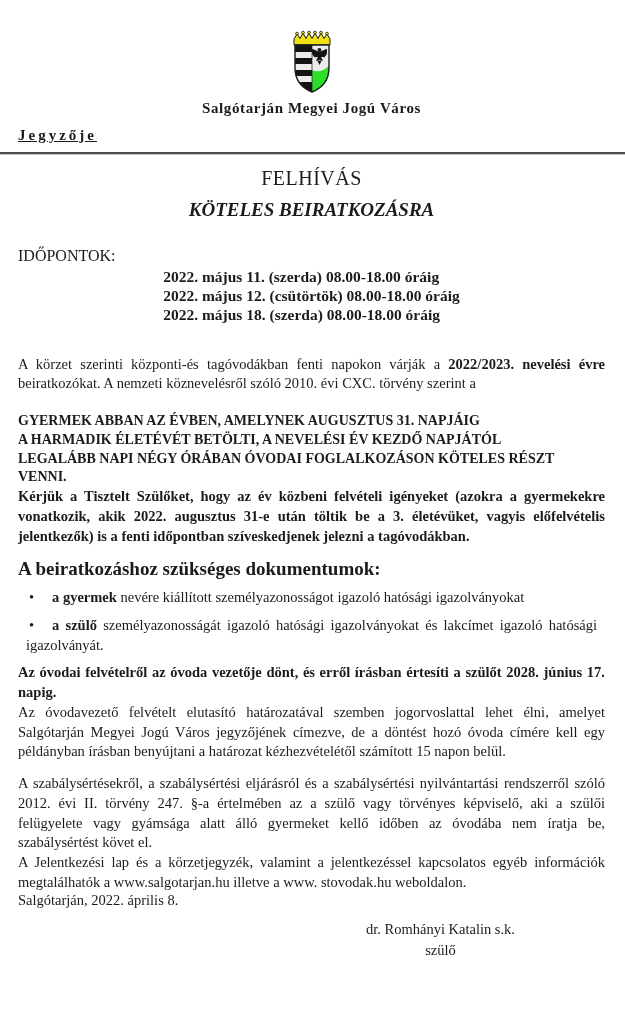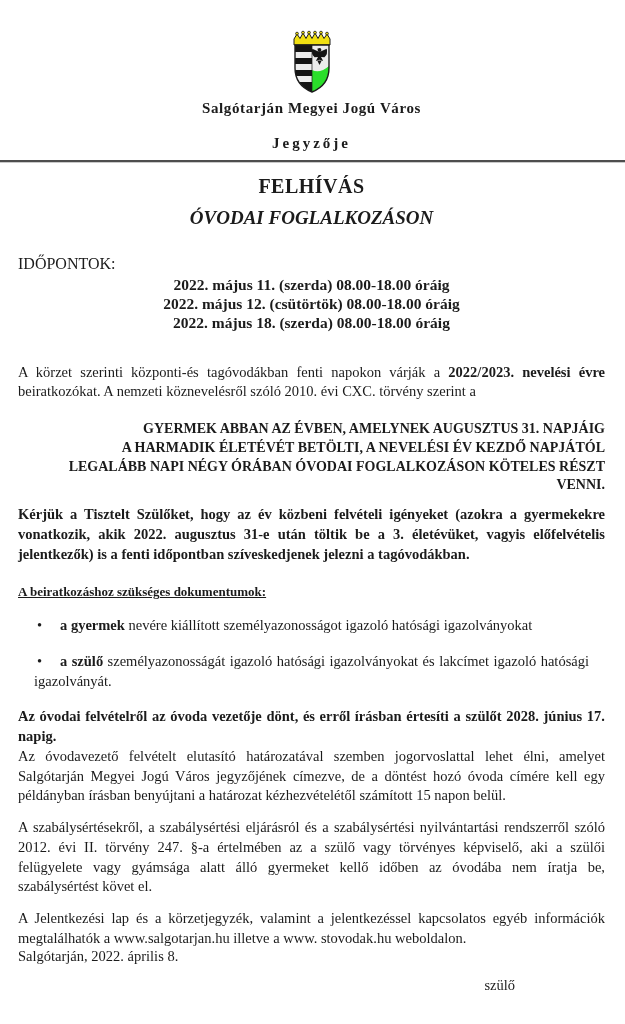--- a/index.html
+++ b/index.html
@@ -5,44 +5,44 @@
   html, body { margin:0; padding:0; }
   body {
     width:625px; height:1024px; background:#ffffff; overflow:hidden;
     font-family:"Liberation Serif", serif; color:#1b1b1b;
   }
   .doc { box-sizing:border-box; width:625px; height:1024px; padding:30px 20px 0 18px; }
 
   
   .coa { display:block; margin:0 auto; width:68px; height:66px; }
   .org1 { text-align:center; font-weight:700; font-size:15px; letter-spacing:0.6px; margin-top:4px; }
-  .org2 { text-align:center; font-weight:700; font-size:15px; letter-spacing:3px; margin-top:18px; }
+  .org2 { text-align:left; font-weight:700; font-size:15px; letter-spacing:3px; margin-top:10px;text-decoration:underline; }
   .rule { height:2px; background:#4d4d4d; border-bottom:1px solid #c9c9c9; margin:8px -20px 0 -18px; }
 
   
-  .title    { text-align:center; font-weight:700; font-size:20px; letter-spacing:0.5px; margin-top:12px; }
+  .title    { text-align:center; font-weight:400; font-size:20px; letter-spacing:0.5px; margin-top:12px; }
   .subtitle { text-align:center; font-weight:700; font-style:italic; font-size:19px; margin-top:9px; }
   .season   { text-align:center; font-size:14px; margin-top:2px; }
 
   
   .sched-head { text-align:left; font-size:16px; margin-top:26px; }
-  .sched { width:max-content; margin:3px auto 0; font-weight:700; font-size:15.5px; line-height:1.22; text-align:center; }
+  .sched { width:max-content; margin:3px auto 0; font-weight:700; font-size:15.5px; line-height:1.22; text-align:left; }
 
   
   .para { text-align:justify; font-size:14.5px; line-height:1.36; margin:0; }
   .b { font-weight:700; }
   .intro { margin-top:30px; }
-  .obligation { text-align:right; font-weight:700; font-size:14px; line-height:1.34; margin-top:18px; }
-  .request { font-weight:700; margin-top:10px; }
-  .docs-head { font-weight:700; text-decoration:underline; font-size:13px; margin-top:20px; }
-  .bullet-item { text-align:justify; font-size:14.5px; line-height:1.36; margin:16px; }
+  .obligation { text-align:left; font-weight:700; font-size:14px; line-height:1.34; margin-top:18px; }
+  .request { font-weight:700; }
+  .docs-head { font-weight:700; font-size:19px; margin-top:12px; }
+  .bullet-item { text-align:justify; font-size:14.5px; line-height:1.36; margin:8px; }
   .dot { display:inline-block; width:26px; padding-left:3px; box-sizing:border-box; }
   .decision { font-weight:700; margin-top:8px; }
   .violation { margin-top:12px; }
-  .info { margin-top:12px; }
+  .info { }
   .dateline { font-size:14.5px; }
   .sig { width:max-content; margin:10px 90px 0 auto; text-align:center; font-size:14.5px; line-height:1.4; }
 </style>
 </head>
 <body>
 
 <div class="doc">
 
   <svg class="coa" viewBox="0 0 68 66" aria-hidden="true">
     <defs>
@@ -83,21 +83,21 @@
       <line x1="34" y1="15" x2="34" y2="62" stroke="#1a1a1a" stroke-width="0.7"></line>
     </g>
     <path d="M17 15 H51 V38 C51 50 44 58 34 62 C24 58 17 50 17 38 Z" fill="none" stroke="#1a1a1a" stroke-width="1.4"></path>
   </svg>
 
   <div class="org1">Salgótarján Megyei Jogú Város</div>
   <div class="org2">Jegyzője</div>
   <div class="rule"></div>
 
   <div class="title">FELHÍVÁS</div>
-  <div class="subtitle">ÓVODAI FOGLALKOZÁSON</div>
+  <div class="subtitle">KÖTELES BEIRATKOZÁSRA</div>
 
   <div class="sched-head">IDŐPONTOK:</div>
   <div class="sched">
     <div>2022. május 11. (szerda) 08.00-18.00 óráig</div>
     <div>2022. május 12. (csütörtök) 08.00-18.00 óráig</div>
     <div>2022. május 18. (szerda) 08.00-18.00 óráig</div>
   </div>
 
   <p class="para intro"><span>A körzet szerinti központi-és tagóvodákban fenti napokon várják a </span><span class="b">2022/2023. nevelési évre</span><span> beiratkozókat.  A nemzeti köznevelésről szóló 2010. évi CXC. törvény szerint a</span></p>
 
@@ -116,16 +116,17 @@
   <p class="para decision">Az óvodai felvételről az óvoda vezetője dönt, és erről írásban értesíti a szülőt 2028. június 17. napig.</p>
   <p class="para">Az óvodavezető felvételt elutasító határozatával szemben jogorvoslattal lehet élni, amelyet Salgótarján Megyei Jogú Város jegyzőjének címezve, de a döntést hozó óvoda címére kell egy példányban írásban benyújtani a határozat kézhezvételétől számított 15 napon belül.</p>
 
   <p class="para violation">A szabálysértésekről, a szabálysértési eljárásról és a szabálysértési nyilvántartási rendszerről szóló 2012. évi II. törvény 247. §-a értelmében az a szülő vagy törvényes képviselő, aki a szülői felügyelete vagy gyámsága alatt álló gyermeket kellő időben az óvodába nem íratja be, szabálysértést követ el.</p>
 
   <p class="para info">A Jelentkezési lap és a körzetjegyzék, valamint a jelentkezéssel kapcsolatos egyéb információk megtalálhatók a www.salgotarjan.hu illetve a www. stovodak.hu weboldalon.</p>
 
   <div class="dateline">Salgótarján, 2022. április 8.</div>
 
   <div class="sig">
+    <div>dr. Romhányi Katalin s.k.</div>
     <div>szülő</div>
   </div>
 
 </div>
 
 </body></html>

